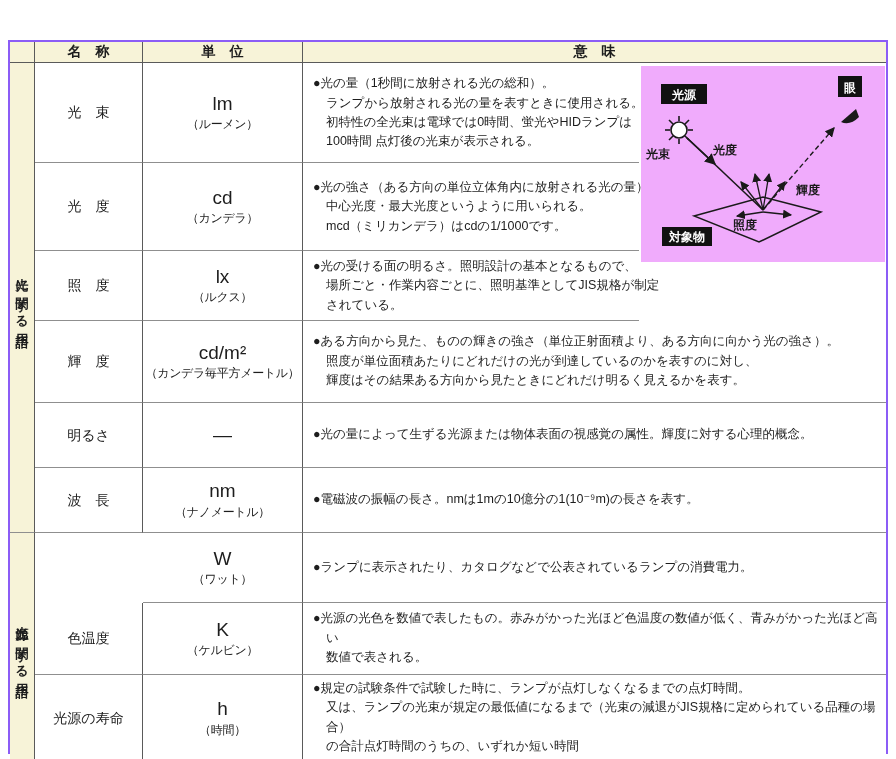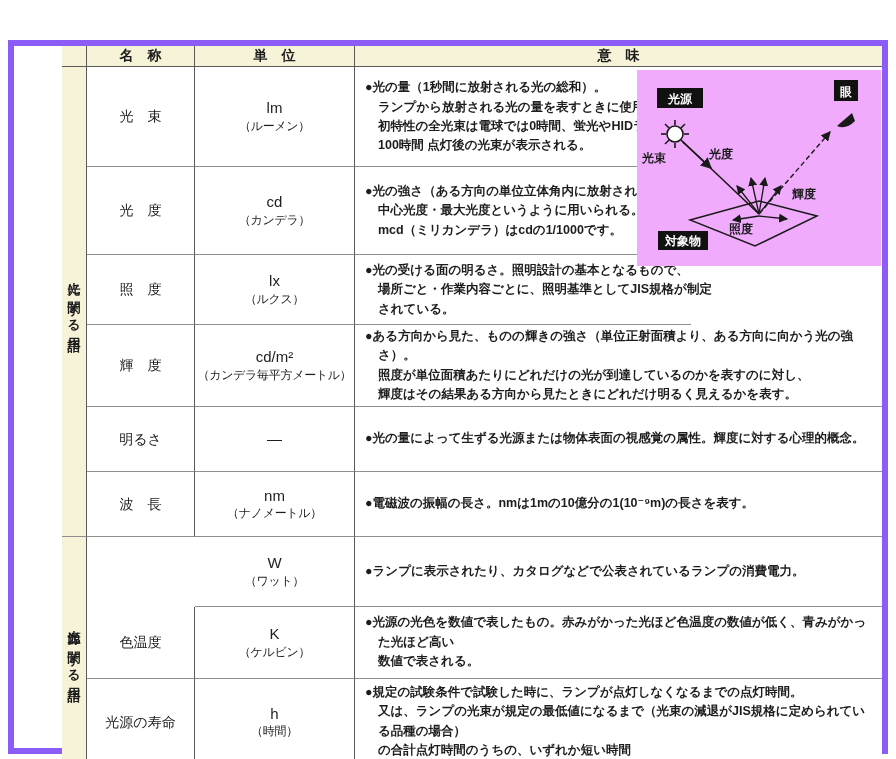--- a/index.html
+++ b/index.html
@@ -5,44 +5,44 @@
   * { margin:0; padding:0; box-sizing:border-box; }
   html,body { width:896px; background:#ffffff;
     font-family:"Liberation Sans","DejaVu Sans",sans-serif; color:#1d1d1d; }
   .page { position:relative; width:896px; height:759px; background:#fff; overflow:hidden; }
 
   .title-bar { position:absolute; left:8px; right:8px; top:5px; height:28px;
     background:#1b4c9e; color:#eab308; font-weight:bold; font-size:17px;
     display:flex; align-items:center; justify-content:center; letter-spacing:1px;margin-top:40px; }
 
   .glossary { position:absolute; left:8px; right:8px; top:40px; height:714px;
-    border:6px solid #8b5cf6; background:#fff;
+    border:2px solid #8b5cf6; background:#fff;
     display:grid;
     grid-template-columns:25px 108px 160px 1fr;
-    grid-template-rows:21px 100px 88px 70px 82px 65px 65px 70px 72px auto;padding-left:48px; }
+    grid-template-rows:21px 100px 88px 70px 82px 65px 65px 70px 72px auto; }
 
   .cell { position:relative; }
   .hdr { background:#f7f3d8; border-bottom:1px solid #5a5a5a;
     display:flex; align-items:center; justify-content:center;
     font-weight:bold; font-size:14px; }
   .vline { border-right:1px solid #5a5a5a; }
 
   .grp { background:#f7f3d8; display:flex; align-items:center; justify-content:center; }
   .grp-label { writing-mode:vertical-rl; text-orientation:upright;
     font-weight:bold; font-size:13px; letter-spacing:2px; line-height:1; }
   .grp-sep { border-bottom:1px solid #8f8f8f; }
 
   .c-name, .c-unit { display:flex; flex-direction:column; align-items:center; justify-content:center;
     background:#fff; text-align:center; }
   .c-name { font-size:14px; white-space:pre-line; line-height:1.45; }
-  .c-unit .sym { font-size:15px; line-height:1.3; }
+  .c-unit .sym { font-size:19px; line-height:1.3; }
   .c-unit .reading { font-size:12px; line-height:1.4; letter-spacing:-0.3px; }
   .rsep { border-bottom:1px solid #8f8f8f; }
 
-  .c-meaning { background:#fff; display:flex; align-items:center; padding:4px 6px 4px 10px;font-weight:bold; }
+  .c-meaning { background:#fff; display:flex; align-items:center; padding:4px 6px 4px 10px; }
   .m-text { font-size:12.5px; line-height:1.55; white-space:pre-line;
     padding-left:13px; text-indent:-13px; }
   .psep::after { content:""; position:absolute; left:0; bottom:0; width:336px;
     border-bottom:1px solid #8f8f8f; }
 
   .diagram { position:absolute; top:24px; right:1px; width:244px; height:196px; background:#f0abfc; }
   .diagram svg { width:100%; height:100%; display:block; }
   .dlabel { font-size:12px; fill:#1a1a1a; font-weight:bold; }
   .dbox-text { font-size:12px; fill:#ffffff; font-weight:bold; text-anchor:middle; }
 </style>

